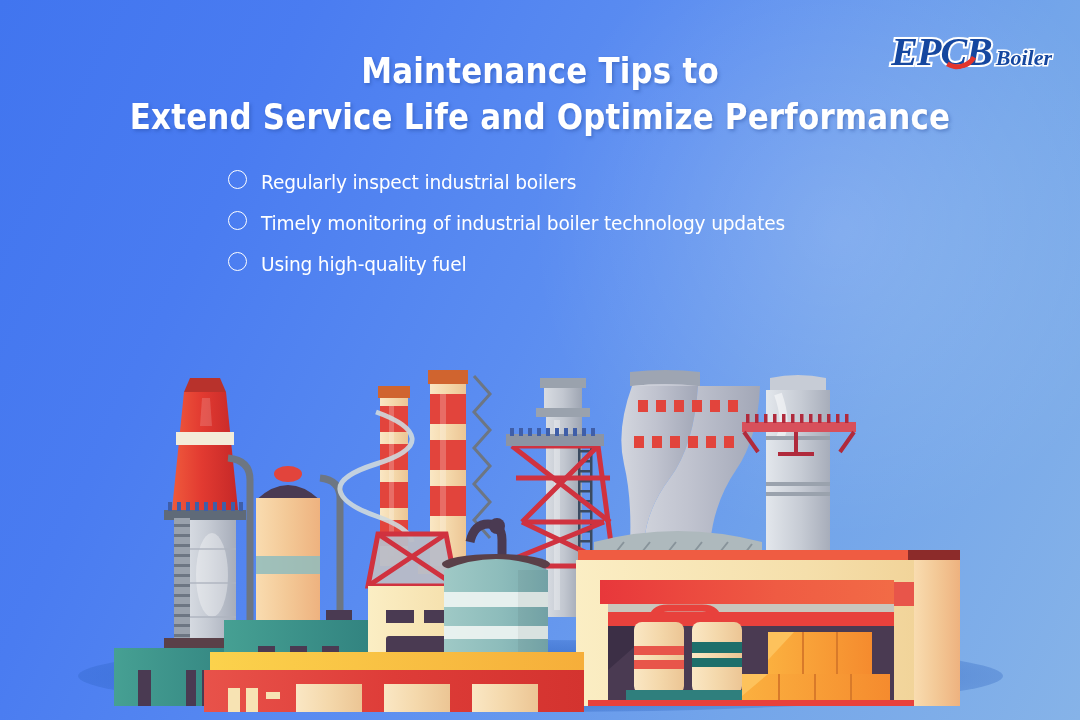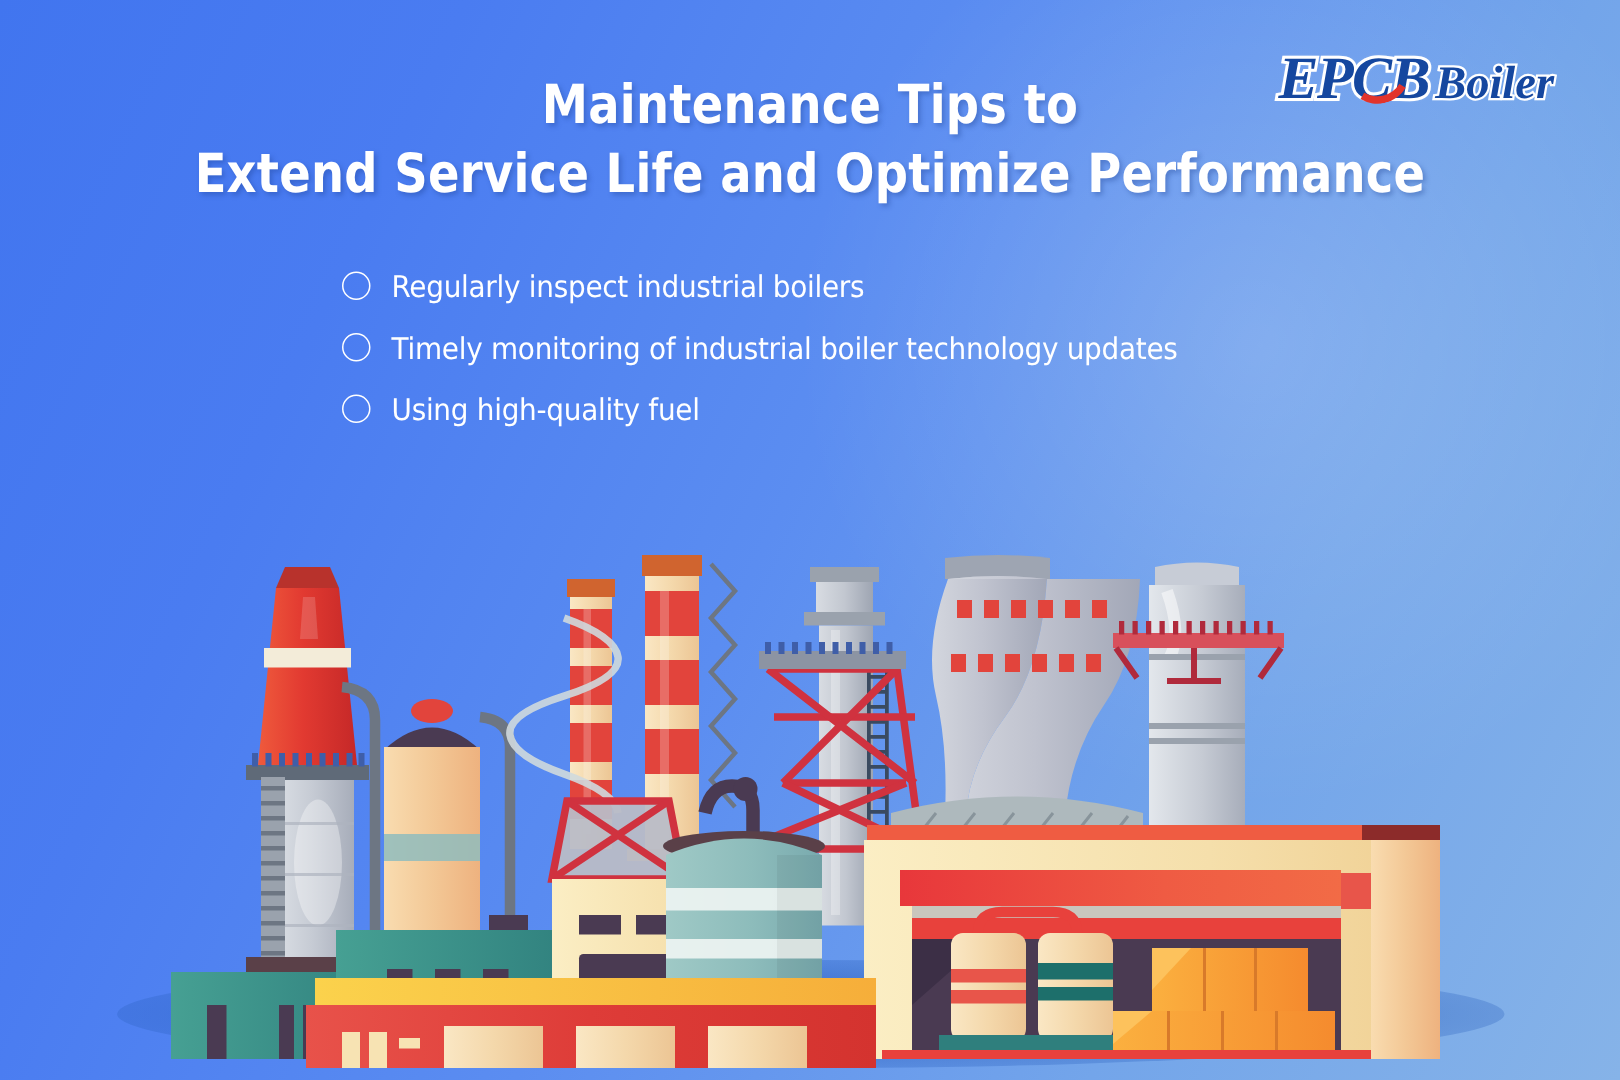--- a/index.html
+++ b/index.html
@@ -23,21 +23,21 @@
     width: 720px;
     height: 620px;
     border-radius: 50%;
     background: radial-gradient(circle at 50% 50%, rgba(255,255,255,0.16), rgba(255,255,255,0) 65%);
     pointer-events: none;
   }
   
   .logo {
     position: absolute;
     top: 32px;
-    right: 44px;
+    right: 28px;
     display: flex;
     align-items: baseline;
     gap: 2px;
     line-height: 1;
   }
   .logo-epcb {
     position: relative;
     font-family: "Liberation Serif", serif;
     font-weight: bold;
     font-style: italic;
@@ -59,21 +59,21 @@
     border-left-color: transparent;
     border-right-color: transparent;
     border-radius: 0 0 40px 40px;
     transform: rotate(-14deg);
     pointer-events: none;
   }
   .logo-boiler {
     font-family: "Liberation Serif", serif;
     font-weight: bold;
     font-style: italic;
-    font-size: 31px;
+    font-size: 22px;
     color: #15479f;
     -webkit-text-stroke: 3px #ffffff;
     paint-order: stroke fill;
     margin-left: 2px;
   }
   
   .headline {
     position: absolute;
     top: 48px;
     left: 0;
@@ -91,21 +91,20 @@
   .headline .line { display: block; white-space: nowrap; }
   
   .bullets {
     position: absolute;
     top: 170px;
     left: 228px;
     width: 760px;
   }
   .bullet-row {
     display: flex;
-    align-items: center;
     height: 41px;
     color: #ffffff;
   }
   .bullet-marker {
     flex: 0 0 auto;
     width: 17px;
     height: 17px;
     border: 1.6px solid #ffffff;
     border-radius: 50%;
     margin-right: 14px;

